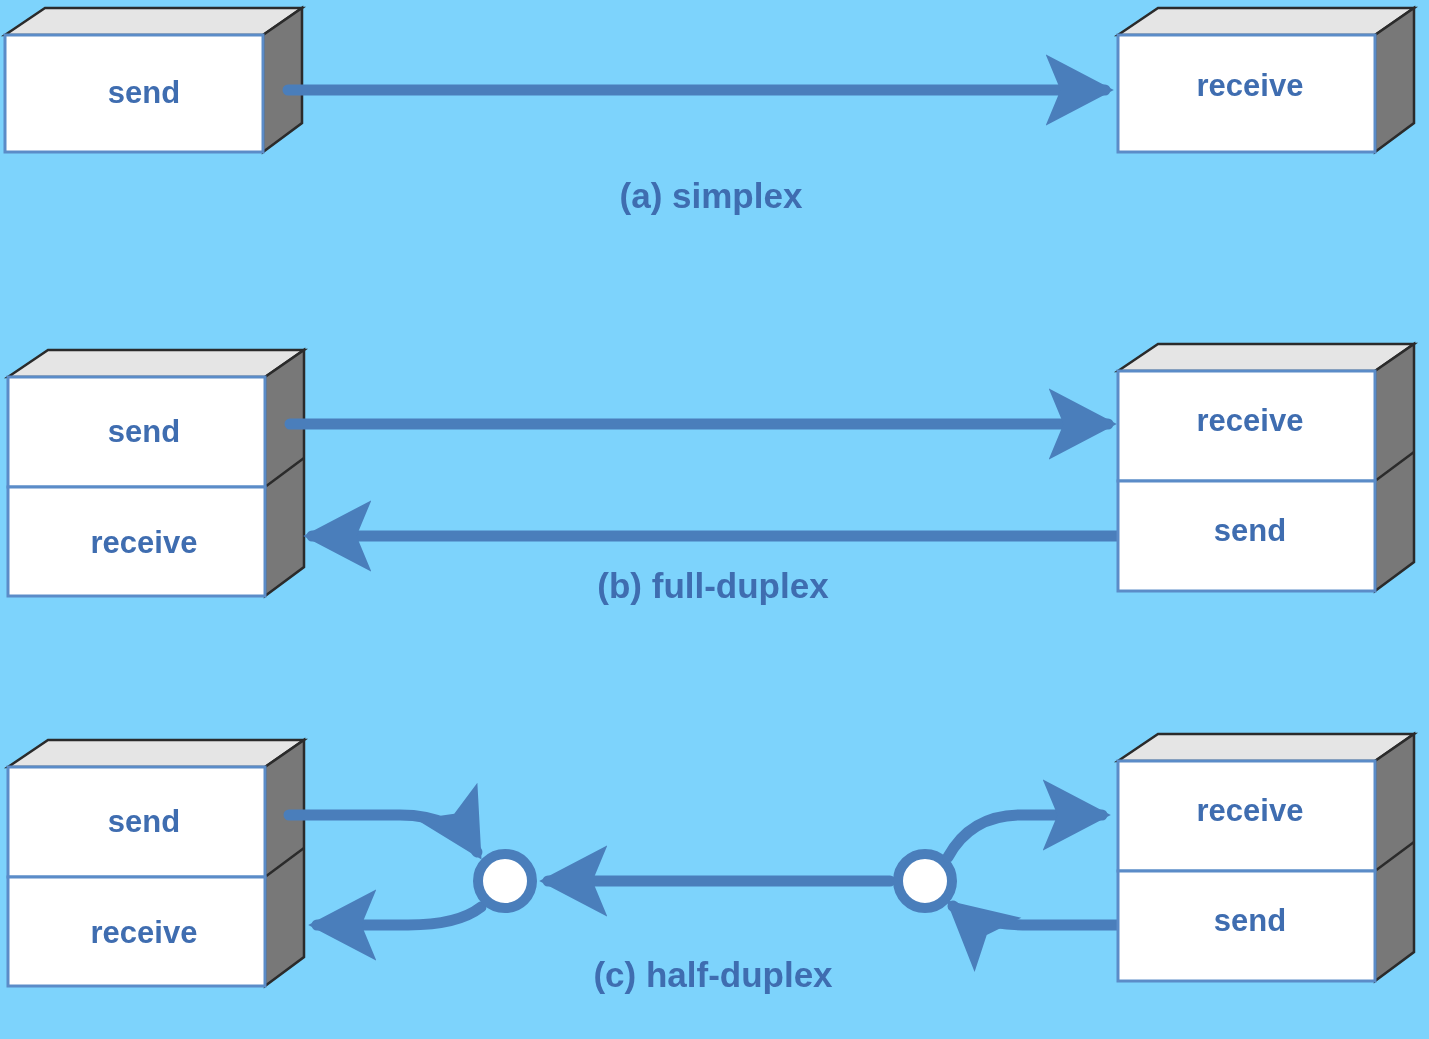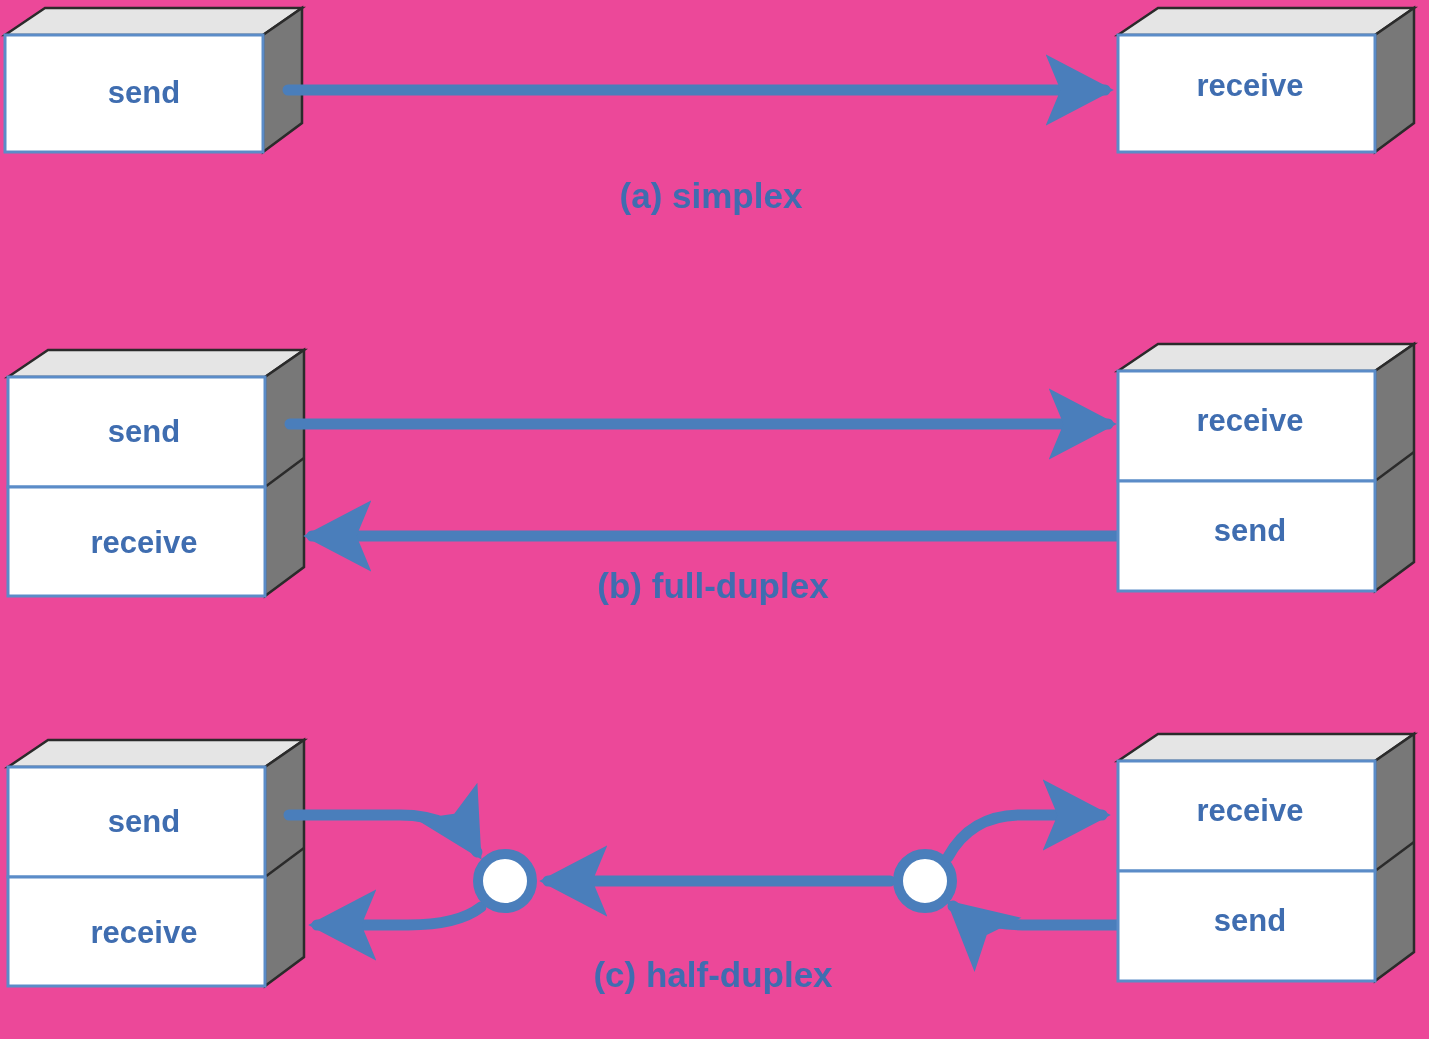--- a/index.html
+++ b/index.html
@@ -7,21 +7,21 @@
     padding: 0;
     background: #ffffff;
   }
   body {
     font-family: "Liberation Sans", sans-serif;
   }
   #stage {
     position: relative;
     width: 1429px;
     height: 1039px;
-    background: #ec4899;
+    background: #7dd3fc;
     overflow: hidden;
   }
   svg.diagram {
     position: absolute;
     left: 0;
     top: 0;
     width: 1429px;
     height: 1039px;
     display: block;
   }

